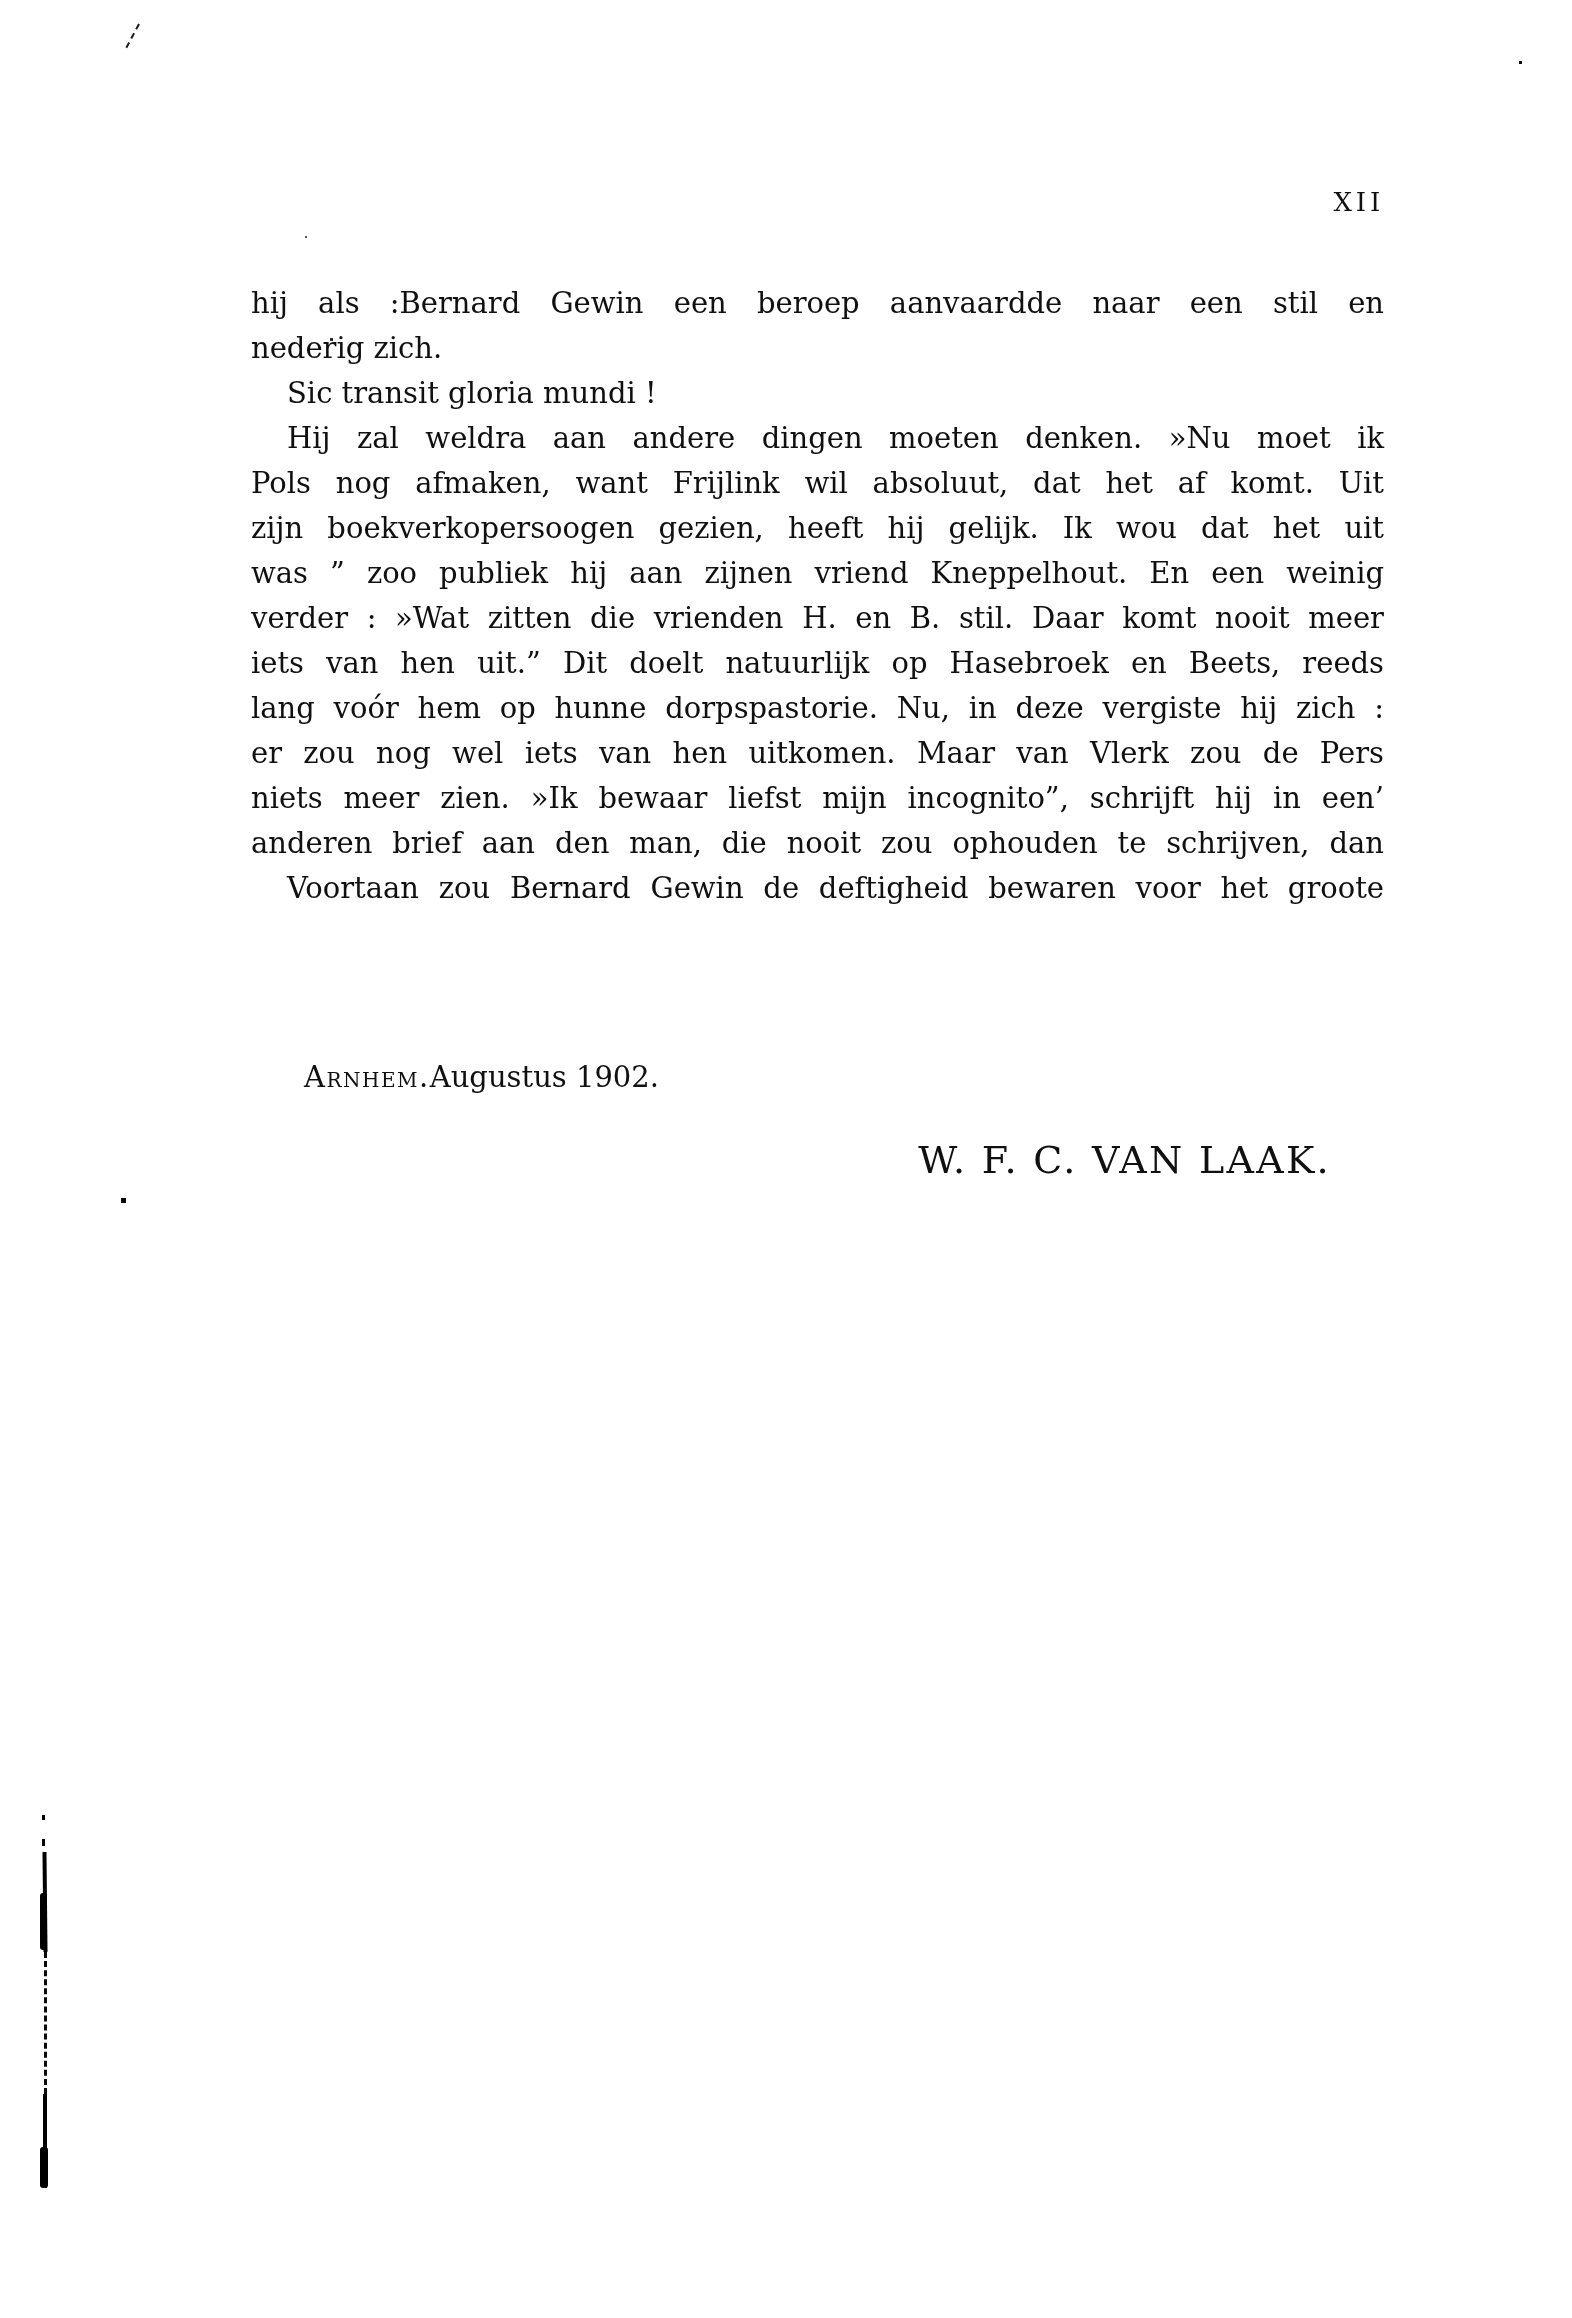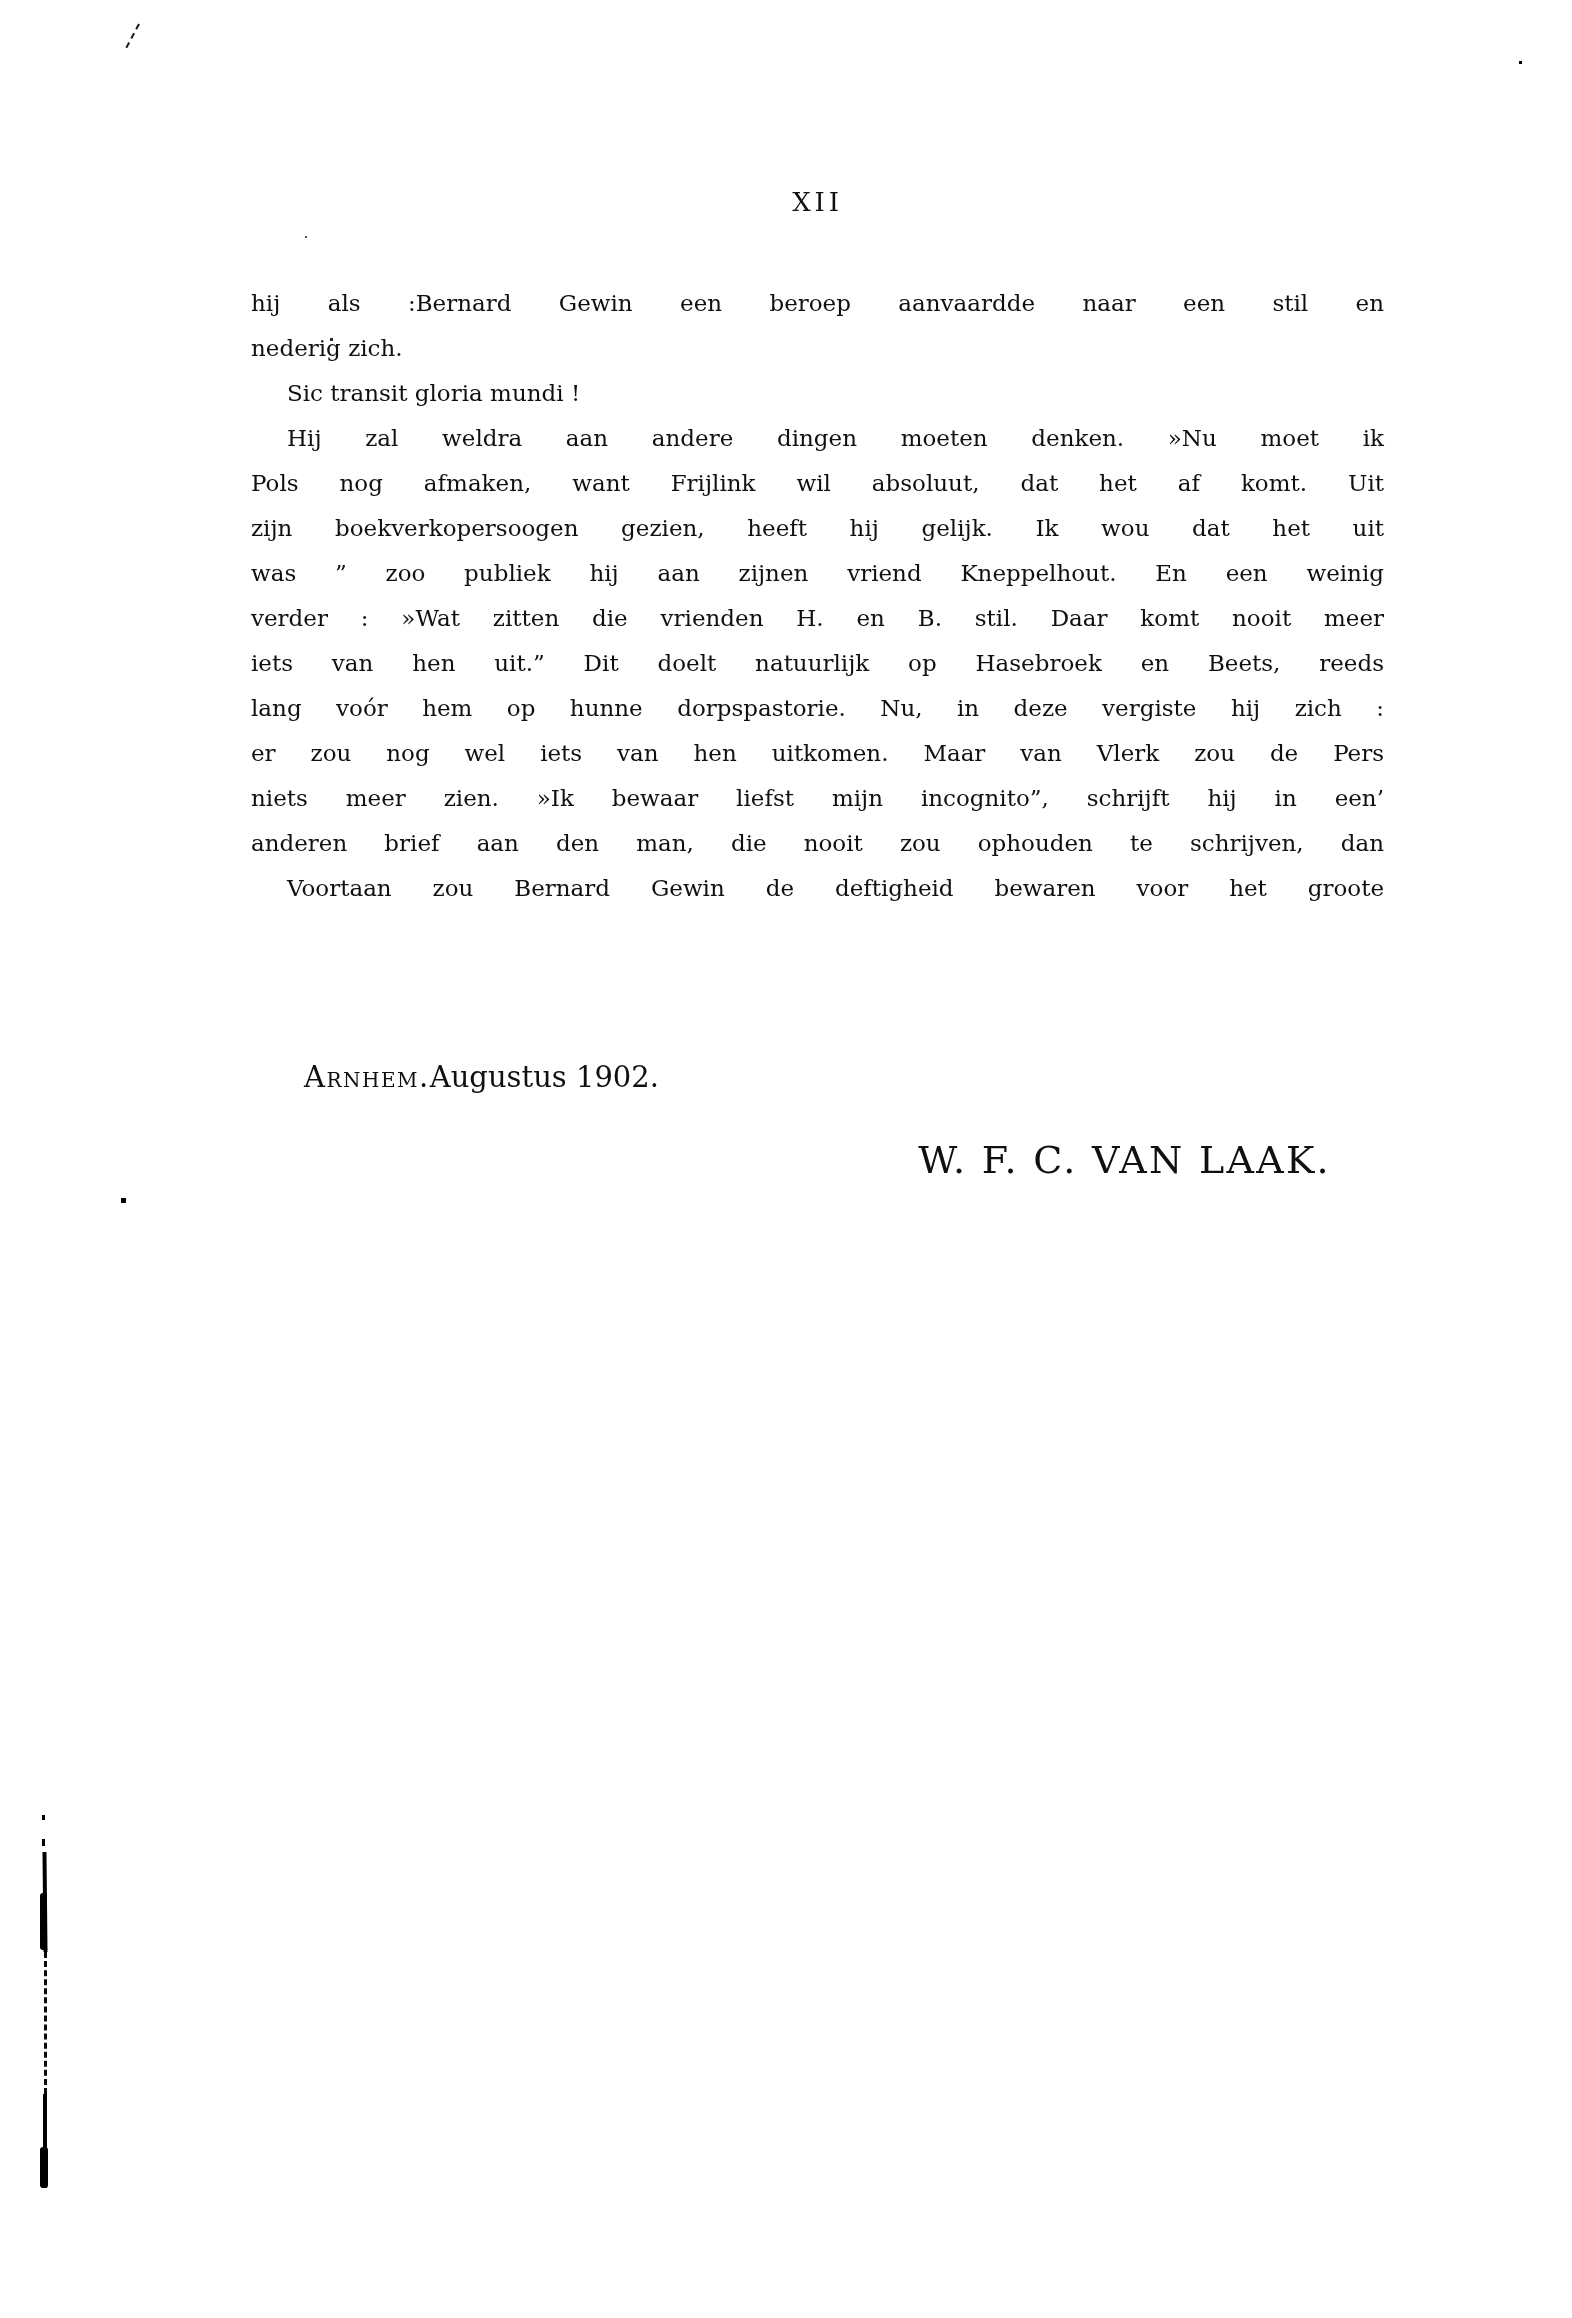--- a/index.html
+++ b/index.html
@@ -14,31 +14,31 @@
   .page {
     position: absolute;
     inset: 0;
     background: #ffffff;
   }
   .page-number {
     position: absolute;
     left: 251px;
     top: 187px;
     width: 1133px;
-    text-align: center;
+    text-align: right;
     font-size: 26px;
     letter-spacing: 3.8px;
     color: #101010;
   }
   .textblock {
     position: absolute;
     left: 251px;
     top: 281px;
     width: 1133px;
-    font-size: 23px;
+    font-size: 29px;
     line-height: 45px;
     color: #101010;
   }
   .line {
     text-align: justify;
     text-align-last: justify;
     height: 45px;
     white-space: normal;
   }
   .line.last {

